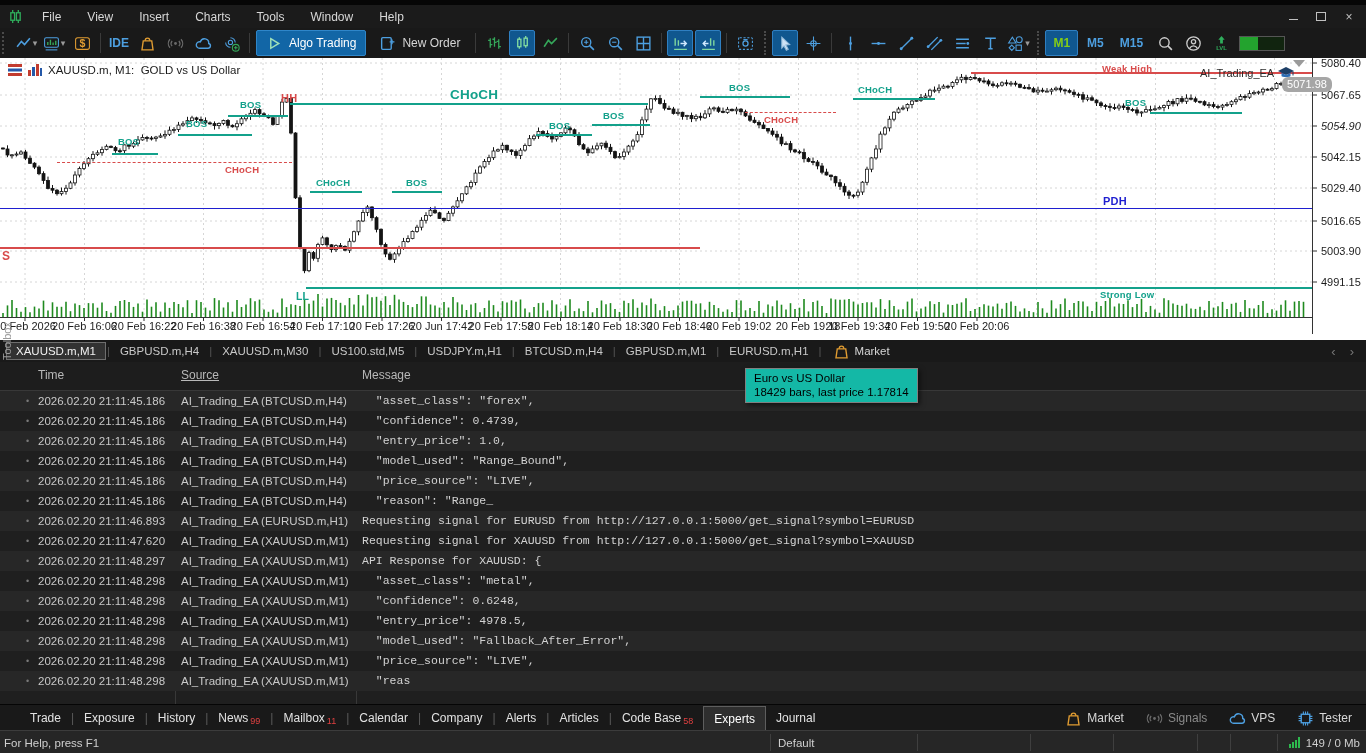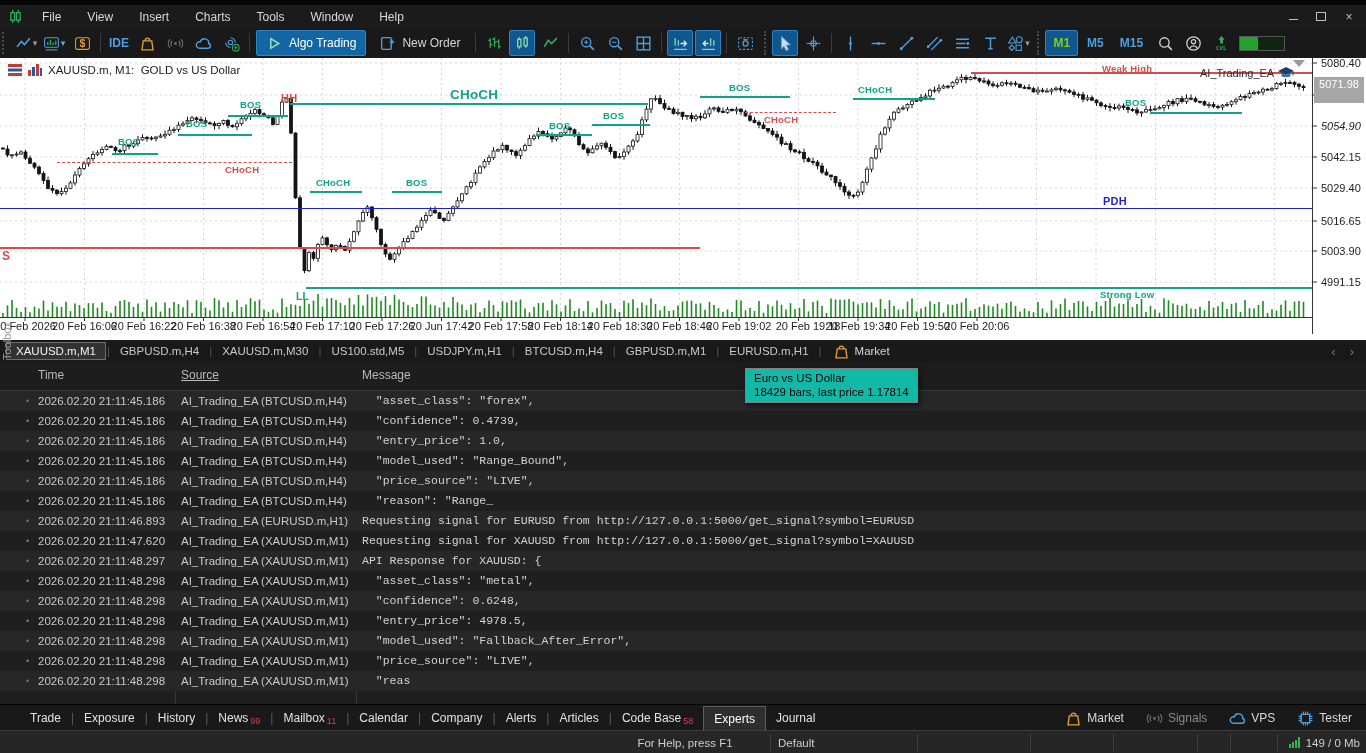--- a/index.html
+++ b/index.html
@@ -32,21 +32,21 @@
   
   #chart{position:absolute;left:0;top:58px;width:1366px;height:282px;background:#fff;}
   #plot-svg{position:absolute;left:0;top:0;}
   .grid{stroke:#d6d6d6;stroke-dasharray:2,3;stroke-width:1;}
   #overlay{position:absolute;left:0;top:0;width:1366px;height:282px;}
   .hl{position:absolute;}
   .clabel{position:absolute;font-weight:bold;font-size:9.5px;letter-spacing:.2px;white-space:nowrap;}
   #chart-header{position:absolute;left:8px;top:6px;display:flex;align-items:center;gap:6px;color:#1a1a1a;}
   #chart-title{font-size:11.5px;color:#1a1a1a;white-space:pre;}
   .ytick{position:absolute;left:1321px;width:44px;font-size:11px;color:#1d1d1d;}
-  #cur-price{position:absolute;left:1314px;width:50px;height:26px;background:#a6a6a6;color:#fff;font-size:11px;text-align:center;line-height:15px;}
+  #cur-price{position:absolute;left:1282px;width:50px;height:15px;background:#a6a6a6;color:#fff;font-size:11px;text-align:center;line-height:15px;border-radius:6px;}
   .xtick{position:absolute;top:262px;width:84px;text-align:center;font-size:11px;color:#1d1d1d;white-space:nowrap;}
   #ea-badge{position:absolute;left:1200px;top:8px;display:flex;align-items:center;gap:3px;color:#2b2b2b;font-size:11px;}
   #end-tri{position:absolute;left:1293px;top:2px;width:0;height:0;border-left:6px solid transparent;border-right:6px solid transparent;border-top:7px solid #9a9a9a;}
   
   #chart-tabs{position:absolute;left:0;top:340px;width:1366px;height:22px;background:#191919;display:flex;align-items:center;font-size:11.5px;}
   .ctab{padding:2px 9px;color:#c8c8c8;white-space:nowrap;}
   .ctab.active{background:#323232;border:1px solid #6e6e6e;color:#f0f0f0;margin-left:6px;}
   .ctsep{color:#555;padding:0 1px;}
   #ct-market{display:flex;align-items:center;gap:5px;padding:0 10px;color:#d5d5d5;}
   #ct-arrows{margin-left:auto;color:#777;display:flex;gap:14px;padding-right:12px;font-size:13px;}
@@ -68,21 +68,21 @@
   
   #bottom-tabs{position:absolute;left:0;top:704px;width:1366px;height:26px;background:#191919;display:flex;align-items:center;border-top:1px solid #050505;}
   .btab{padding:5px 10px;color:#e2e2e2;white-space:nowrap;display:flex;align-items:center;}
   .btab.active{background:#2e2e2e;border:1px solid #5e5e5e;border-bottom:none;color:#fff;height:24px;box-sizing:border-box;}
   .btsep{color:#5a5a5a;}
   .badge{color:#e04040;font-size:9px;margin-left:2px;margin-top:5px;}
   #bt-right{margin-left:auto;display:flex;align-items:center;gap:22px;padding-right:14px;}
   .bt-tool{display:flex;align-items:center;gap:5px;color:#d8d8d8;}
   .bt-tool.dim{color:#8a8a8a;}
   
-  #statusbar{position:absolute;left:0;top:730px;width:1366px;height:23px;background:#262626;border-top:1px solid #3c3c3c;display:flex;align-items:center;color:#cfcfcf;font-size:11.5px;justify-content:center;}
+  #statusbar{position:absolute;left:0;top:730px;width:1366px;height:23px;background:#262626;border-top:1px solid #3c3c3c;display:flex;align-items:center;color:#cfcfcf;font-size:11.5px;}
   #sb-help{padding-left:4px;}
   #sb-profile{position:absolute;left:778px;}
   .sbsep{position:absolute;top:3px;width:1px;height:17px;background:#3f3f3f;}
   #sb-traffic{position:absolute;right:6px;display:flex;align-items:center;gap:5px;}
 </style>
 </head>
 <body>
 
 <div id="app">
   <div id="titlebar"></div>

